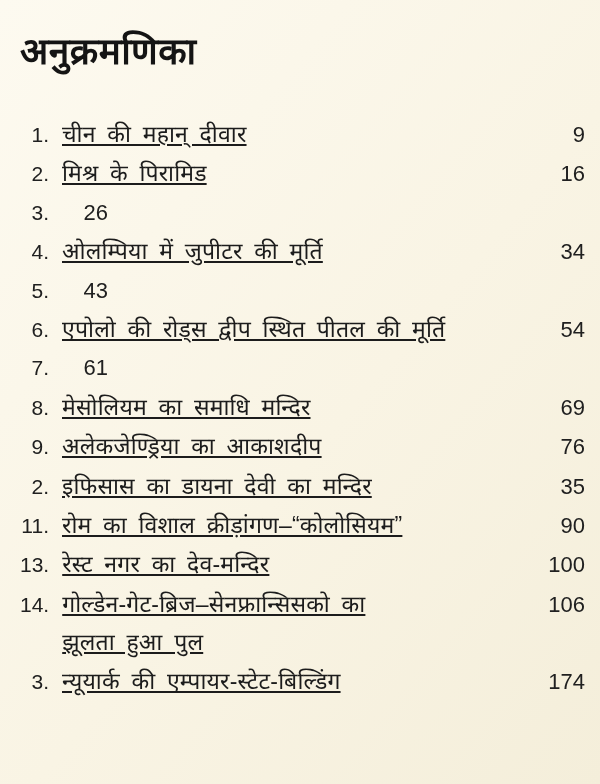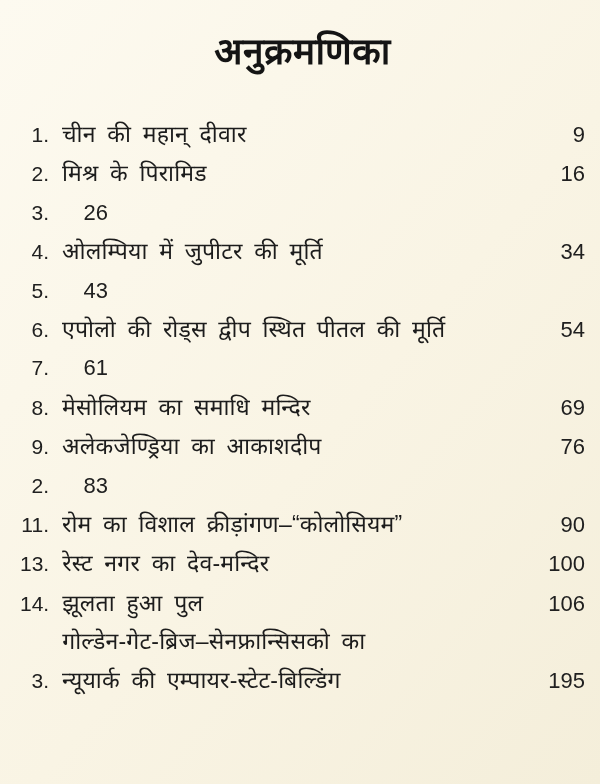--- a/index.html
+++ b/index.html
@@ -21,21 +21,20 @@
     width: 600px;
     height: 784px;
     overflow: hidden;
     padding: 16px 15px 0 20px;
     background: linear-gradient(130deg, var(--paper-light) 0%, var(--paper) 55%, var(--paper-dark) 100%);
     color: var(--ink);
     font-family: "Liberation Sans", "DejaVu Sans", sans-serif;
   }
   .page-title {
     margin: 8px 0 0 0;
-    text-align: center;
     font-size: 37px;
     font-weight: 700;
     letter-spacing: 0.5px;
     word-spacing: 2px;
     color: #141414;
   }
   .toc {
     margin-top: 40px;
   }
   .toc-row {
@@ -50,20 +49,21 @@
     padding-right: 13px;
     font-size: 21px;
     color: #202020;
   }
   .toc-titlecol {
     flex: 1 1 auto;
     display: flex;
     flex-direction: column;
     word-spacing: 5px;
     letter-spacing: 0.2px;
+    text-decoration: underline;
   }
   .toc-line { display: block; }
   .toc-pg {
     flex: 0 0 auto;
     min-width: 46px;
     text-align: right;
     font-size: 22px;
     padding-left: 8px;
     color: #202020;
   }
@@ -133,21 +133,24 @@
   <div class="toc-row">
     <span class="toc-num">9.</span>
     <span class="toc-titlecol">
           <span class="toc-line">अलेकजेण्ड्रिया का आकाशदीप</span>
         </span>
     <span class="toc-pg">76</span>
   </div>
 
   <div class="toc-row">
     <span class="toc-num">2.</span>
-    <span class="toc-pg">83</span>
+    <span class="toc-titlecol">
+          <span class="toc-line">इफिसास का डायना देवी का मन्दिर</span>
+        </span>
+    <span class="toc-pg">35</span>
   </div>
 
   <div class="toc-row">
     <span class="toc-num">11.</span>
     <span class="toc-titlecol">
           <span class="toc-line">रोम का विशाल क्रीड़ांगण–“कोलोसियम”</span>
         </span>
     <span class="toc-pg">90</span>
   </div>
 
@@ -156,27 +159,27 @@
     <span class="toc-num">13.</span>
     <span class="toc-titlecol">
           <span class="toc-line">रेस्ट नगर का देव-मन्दिर</span>
         </span>
     <span class="toc-pg">100</span>
   </div>
 
   <div class="toc-row">
     <span class="toc-num">14.</span>
     <span class="toc-titlecol">
+          <span class="toc-line">गोल्डेन-गेट-ब्रिज–सेनफ्रान्सिसको का</span>
           <span class="toc-line">झूलता हुआ पुल</span>
-          <span class="toc-line">गोल्डेन-गेट-ब्रिज–सेनफ्रान्सिसको का</span>
         </span>
     <span class="toc-pg">106</span>
   </div>
 
   <div class="toc-row">
     <span class="toc-num">3.</span>
     <span class="toc-titlecol">
           <span class="toc-line">न्यूयार्क की एम्पायर-स्टेट-बिल्डिंग</span>
         </span>
-    <span class="toc-pg">195</span>
+    <span class="toc-pg">174</span>
   </div>
 </div>
 </div>
 
 </body></html>

